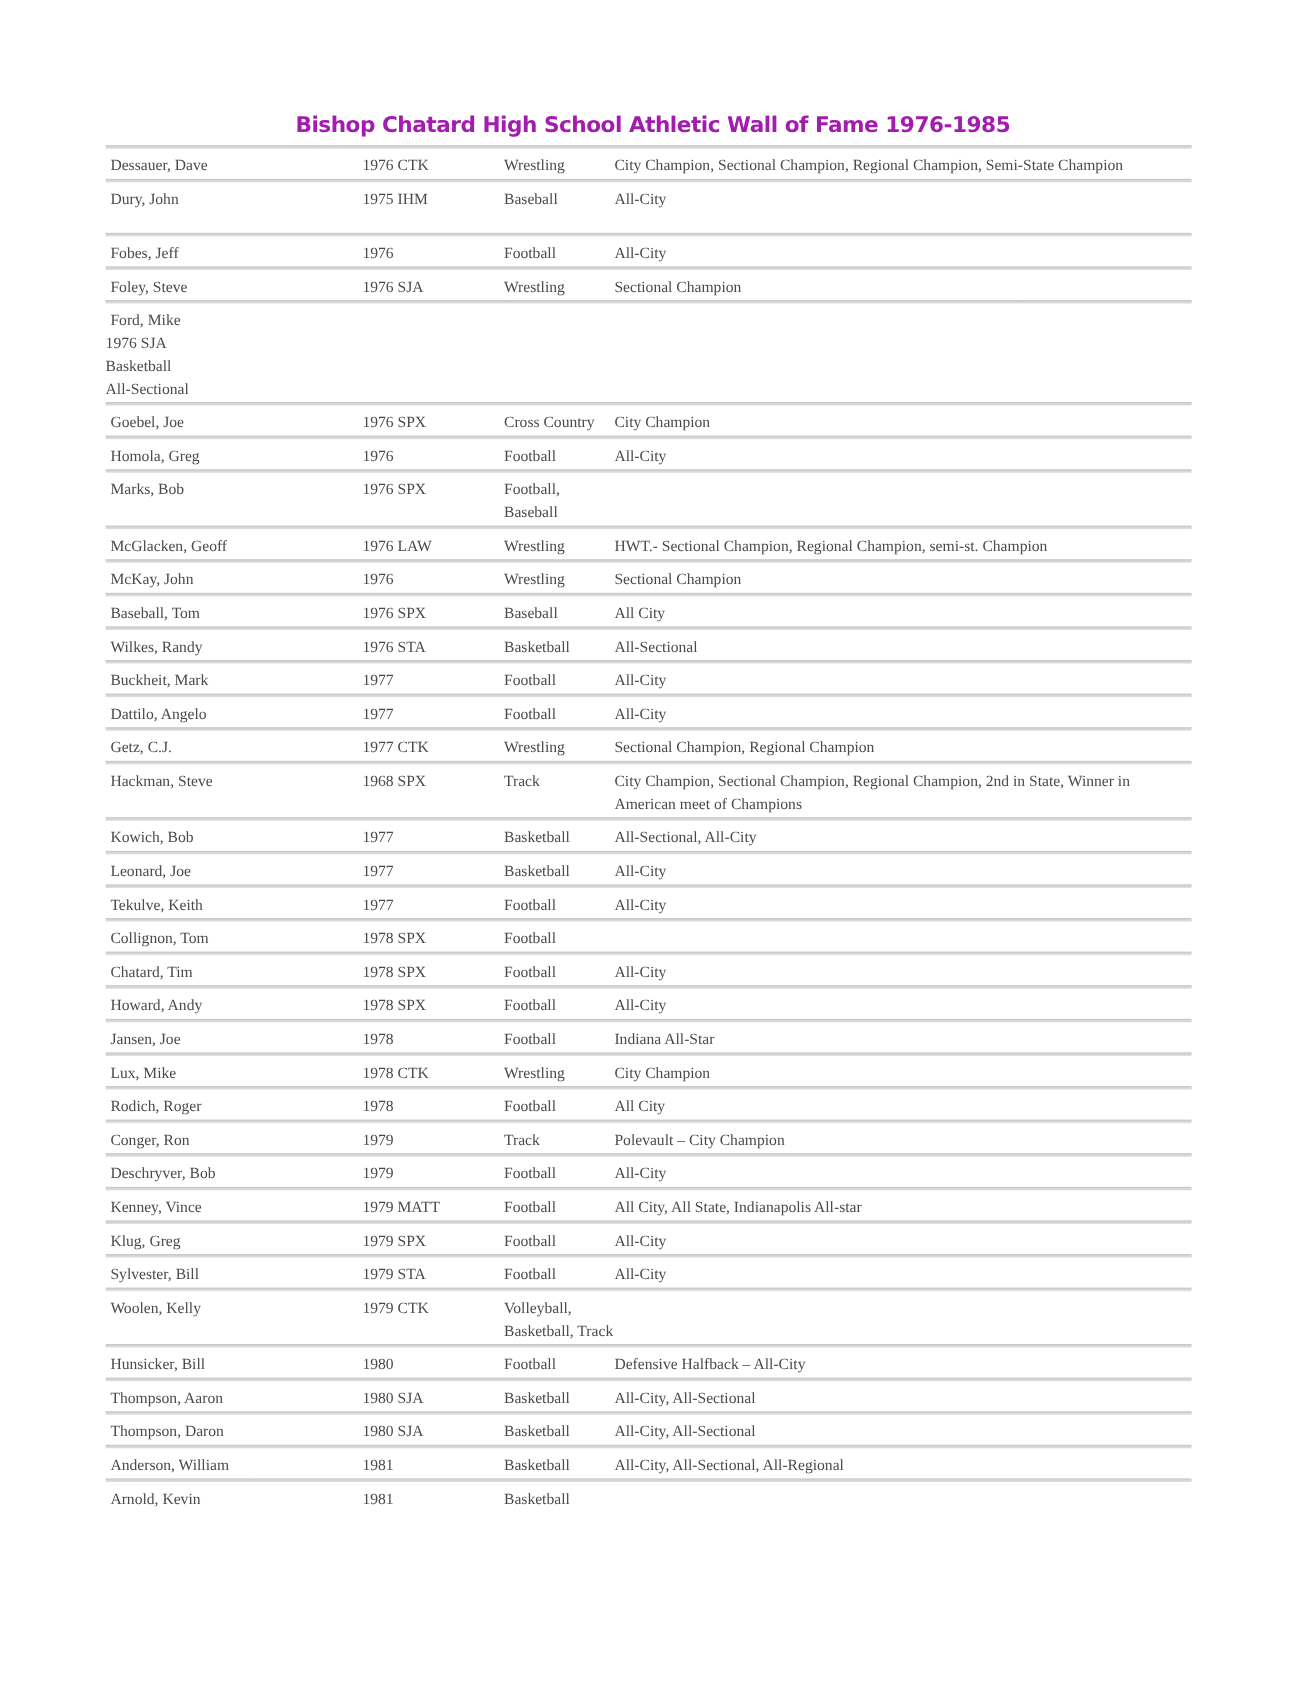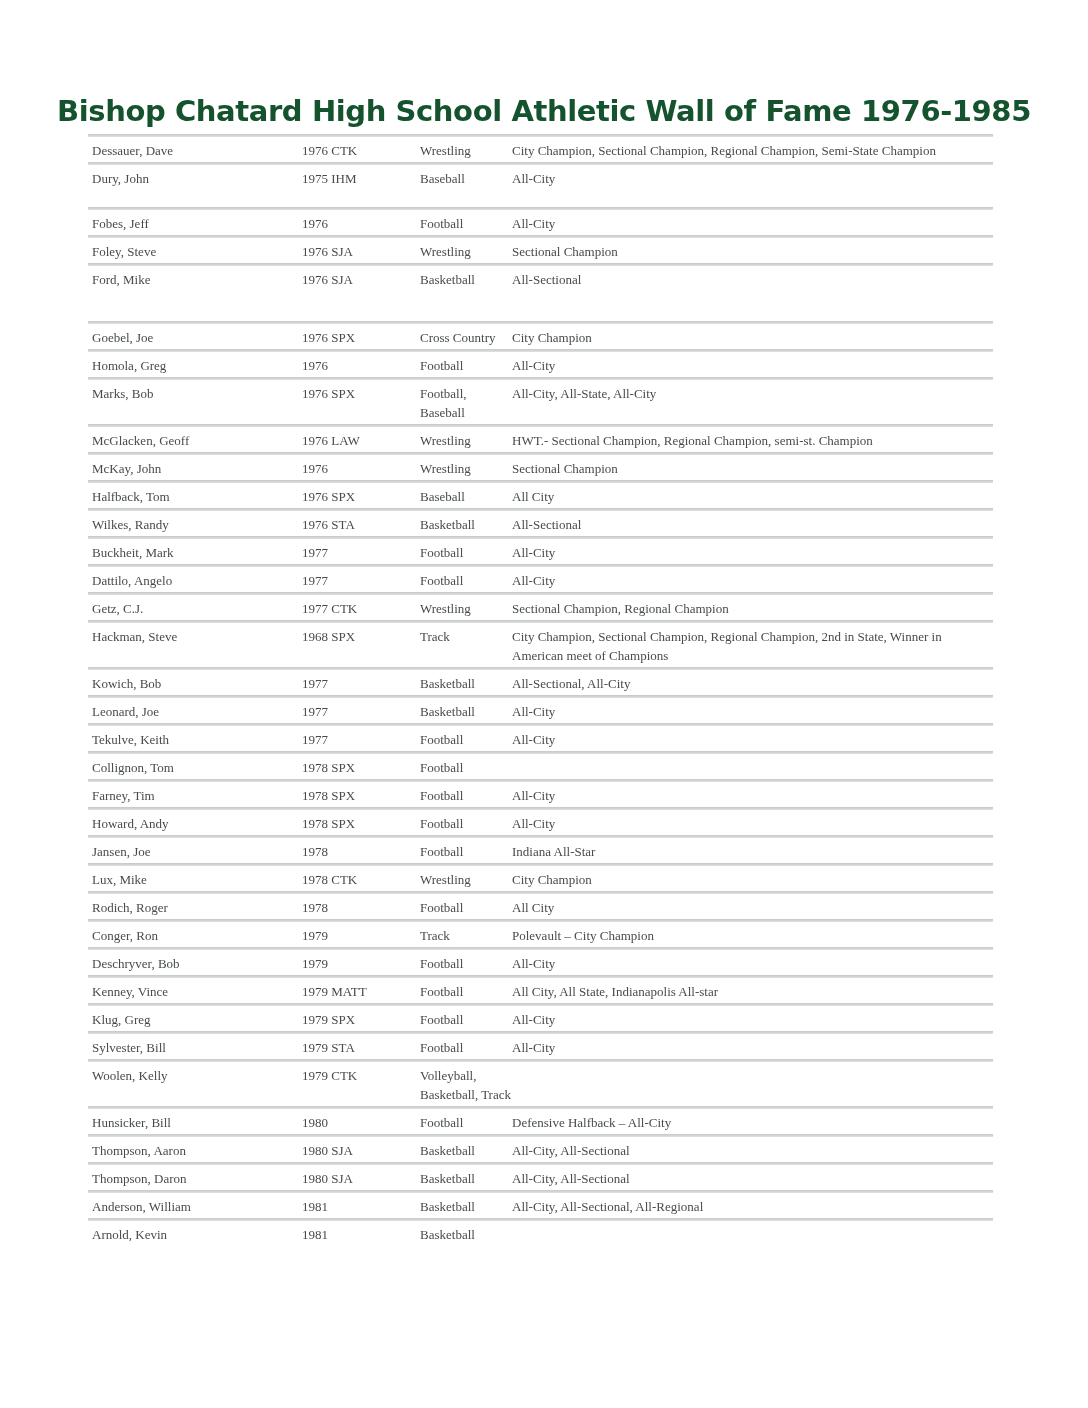--- a/index.html
+++ b/index.html
@@ -13,24 +13,24 @@
     overflow: hidden;
     font-family: "DejaVu Sans", "Liberation Sans", sans-serif;
     color: #474c4a;
   }
   .page {
     padding-top: 94px;
   }
   .page-title {
     margin: 0 0 6px 0;
     text-align: center;
-    font-size: 29px;
+    font-size: 18px;
     font-weight: bold;
     letter-spacing: -0.4px;
-    color: #14532d;
+    color: #a21caf;
   }
   .wof-table {
     margin-left: 88px;
     width: 905px;
   }
   .sep {
     height: 3px;
     background: linear-gradient(to bottom, #c3c7c6, #e0e3e2);
   }
   .row {
@@ -91,21 +91,21 @@
         <div class="cell c-honors">All-City</div>
       </div>
       <div class="sep"></div>
       <div class="row">
         <div class="cell c-name">Foley, Steve</div>
         <div class="cell c-year">1976 SJA</div>
         <div class="cell c-sport">Wrestling</div>
         <div class="cell c-honors">Sectional Champion</div>
       </div>
       <div class="sep"></div>
-      <div class="row" style="min-height: 49px;">
+      <div class="row" style="min-height: 49px; flex-direction: column;">
         <div class="cell c-name">Ford, Mike</div>
         <div class="cell c-year">1976 SJA</div>
         <div class="cell c-sport">Basketball</div>
         <div class="cell c-honors">All-Sectional</div>
       </div>
       <div class="sep"></div>
       <div class="row">
         <div class="cell c-name">Goebel, Joe</div>
         <div class="cell c-year">1976 SPX</div>
         <div class="cell c-sport">Cross Country</div>
@@ -116,39 +116,38 @@
         <div class="cell c-name">Homola, Greg</div>
         <div class="cell c-year">1976</div>
         <div class="cell c-sport">Football</div>
         <div class="cell c-honors">All-City</div>
       </div>
       <div class="sep"></div>
       <div class="row">
         <div class="cell c-name">Marks, Bob</div>
         <div class="cell c-year">1976 SPX</div>
         <div class="cell c-sport">Football, Baseball</div>
-        <div class="cell c-honors">All-City, All-State, All-City</div>
       </div>
       <div class="sep"></div>
       <div class="row">
         <div class="cell c-name">McGlacken, Geoff</div>
         <div class="cell c-year">1976 LAW</div>
         <div class="cell c-sport">Wrestling</div>
         <div class="cell c-honors">HWT.- Sectional Champion, Regional Champion, semi-st. Champion</div>
       </div>
       <div class="sep"></div>
       <div class="row">
         <div class="cell c-name">McKay, John</div>
         <div class="cell c-year">1976</div>
         <div class="cell c-sport">Wrestling</div>
         <div class="cell c-honors">Sectional Champion</div>
       </div>
       <div class="sep"></div>
       <div class="row">
-        <div class="cell c-name">Halfback, Tom</div>
+        <div class="cell c-name">Baseball, Tom</div>
         <div class="cell c-year">1976 SPX</div>
         <div class="cell c-sport">Baseball</div>
         <div class="cell c-honors">All City</div>
       </div>
       <div class="sep"></div>
       <div class="row">
         <div class="cell c-name">Wilkes, Randy</div>
         <div class="cell c-year">1976 STA</div>
         <div class="cell c-sport">Basketball</div>
         <div class="cell c-honors">All-Sectional</div>
@@ -203,21 +202,21 @@
         <div class="cell c-honors">All-City</div>
       </div>
       <div class="sep"></div>
       <div class="row">
         <div class="cell c-name">Collignon, Tom</div>
         <div class="cell c-year">1978 SPX</div>
         <div class="cell c-sport">Football</div>
       </div>
       <div class="sep"></div>
       <div class="row">
-        <div class="cell c-name">Farney, Tim</div>
+        <div class="cell c-name">Chatard, Tim</div>
         <div class="cell c-year">1978 SPX</div>
         <div class="cell c-sport">Football</div>
         <div class="cell c-honors">All-City</div>
       </div>
       <div class="sep"></div>
       <div class="row">
         <div class="cell c-name">Howard, Andy</div>
         <div class="cell c-year">1978 SPX</div>
         <div class="cell c-sport">Football</div>
         <div class="cell c-honors">All-City</div>

